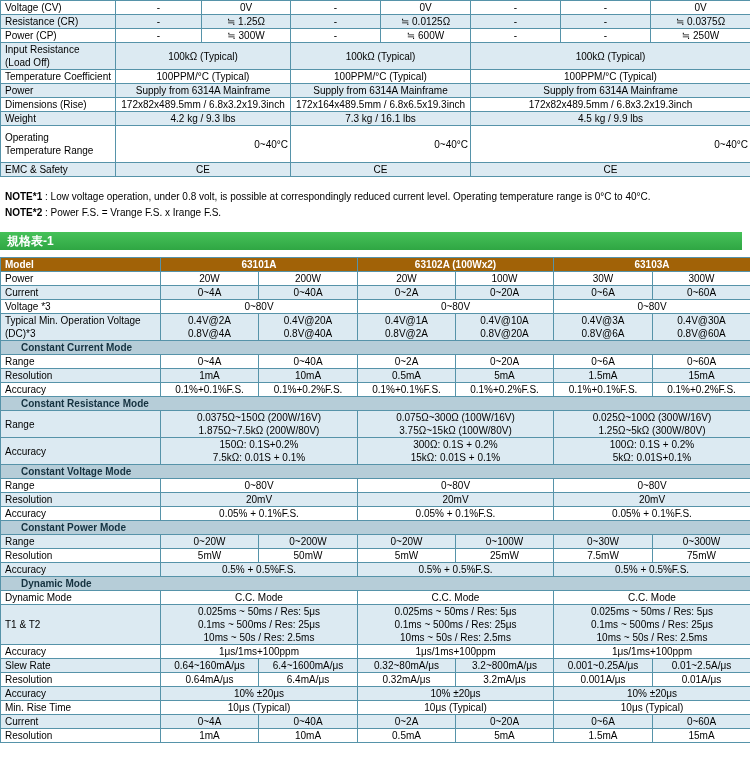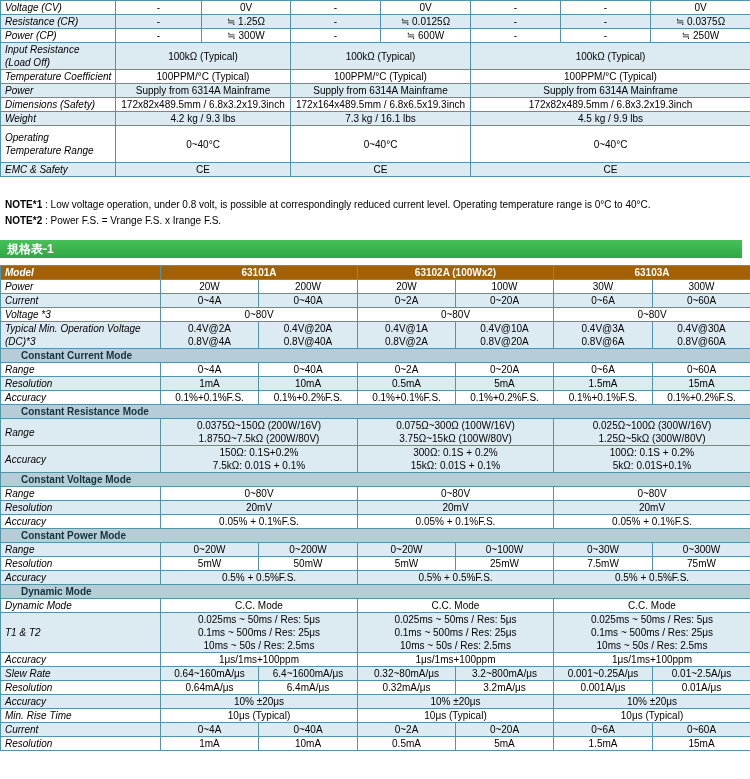--- a/index.html
+++ b/index.html
@@ -10,36 +10,36 @@
     overflow:hidden;
   }
   .spec-table {
     border-collapse:collapse; table-layout:fixed; width:750px;
     font-size:10px;
   }
   .spec-table td {
     border:1px solid #5693a9; padding:0 2px; text-align:center;
     line-height:13px; white-space:pre-line; vertical-align:middle;
   }
-  .spec-table td.row-label { text-align:left; padding-left:4px;font-style:italic; }
+  .spec-table td.row-label { text-align:left; padding-left:4px; }
   tr.tint { background:#dceaf2; }
   tr.section-row td {
     background:#b6cdd8; color:#14313f; font-weight:bold;
     text-align:left; padding-left:20px;
   }
   tr.model-row td { background:#a16207; color:#ffffff; font-weight:bold; }
-  .notes { padding:20px 5px 4px 5px; font-size:10px; }
+  .notes { padding:12px 5px 4px 5px; font-size:10px; }
   .note-line { line-height:16px; }
   .note-line b { font-weight:bold; }
   .title-bar {
     height:18px; margin:7px 8px 7px 0; padding-left:7px;
     background:linear-gradient(to bottom,#46c159,#2fa643);
     color:#ffffff; font-weight:bold; font-size:12px; line-height:18px;
   }
-  .tall td { padding-top:5px; padding-bottom:5px; }
+  .tall td { padding-top:5px; padding-bottom:5px;text-align:right; }
 </style>
 </head>
 <body>
 
 <div>
 
   <table class="spec-table">
       <colgroup>
         <col style="width: 115px;">
         <col style="width: 86px;">
@@ -94,21 +94,21 @@
           <td colspan="2">100PPM/°C (Typical)</td>
           <td colspan="3">100PPM/°C (Typical)</td>
         </tr>
         <tr class="tint">
           <td class="row-label">Power</td>
           <td colspan="2">Supply from 6314A Mainframe</td>
           <td colspan="2">Supply from 6314A Mainframe</td>
           <td colspan="3">Supply from 6314A Mainframe</td>
         </tr>
         <tr>
-          <td class="row-label">Dimensions (Safety)</td>
+          <td class="row-label">Dimensions (Rise)</td>
           <td colspan="2">172x82x489.5mm / 6.8x3.2x19.3inch</td>
           <td colspan="2">172x164x489.5mm / 6.8x6.5x19.3inch</td>
           <td colspan="3">172x82x489.5mm / 6.8x3.2x19.3inch</td>
         </tr>
         <tr class="tint">
           <td class="row-label">Weight</td>
           <td colspan="2">4.2 kg / 9.3 lbs</td>
           <td colspan="2">7.3 kg / 16.1 lbs</td>
           <td colspan="3">4.5 kg / 9.9 lbs</td>
         </tr>

